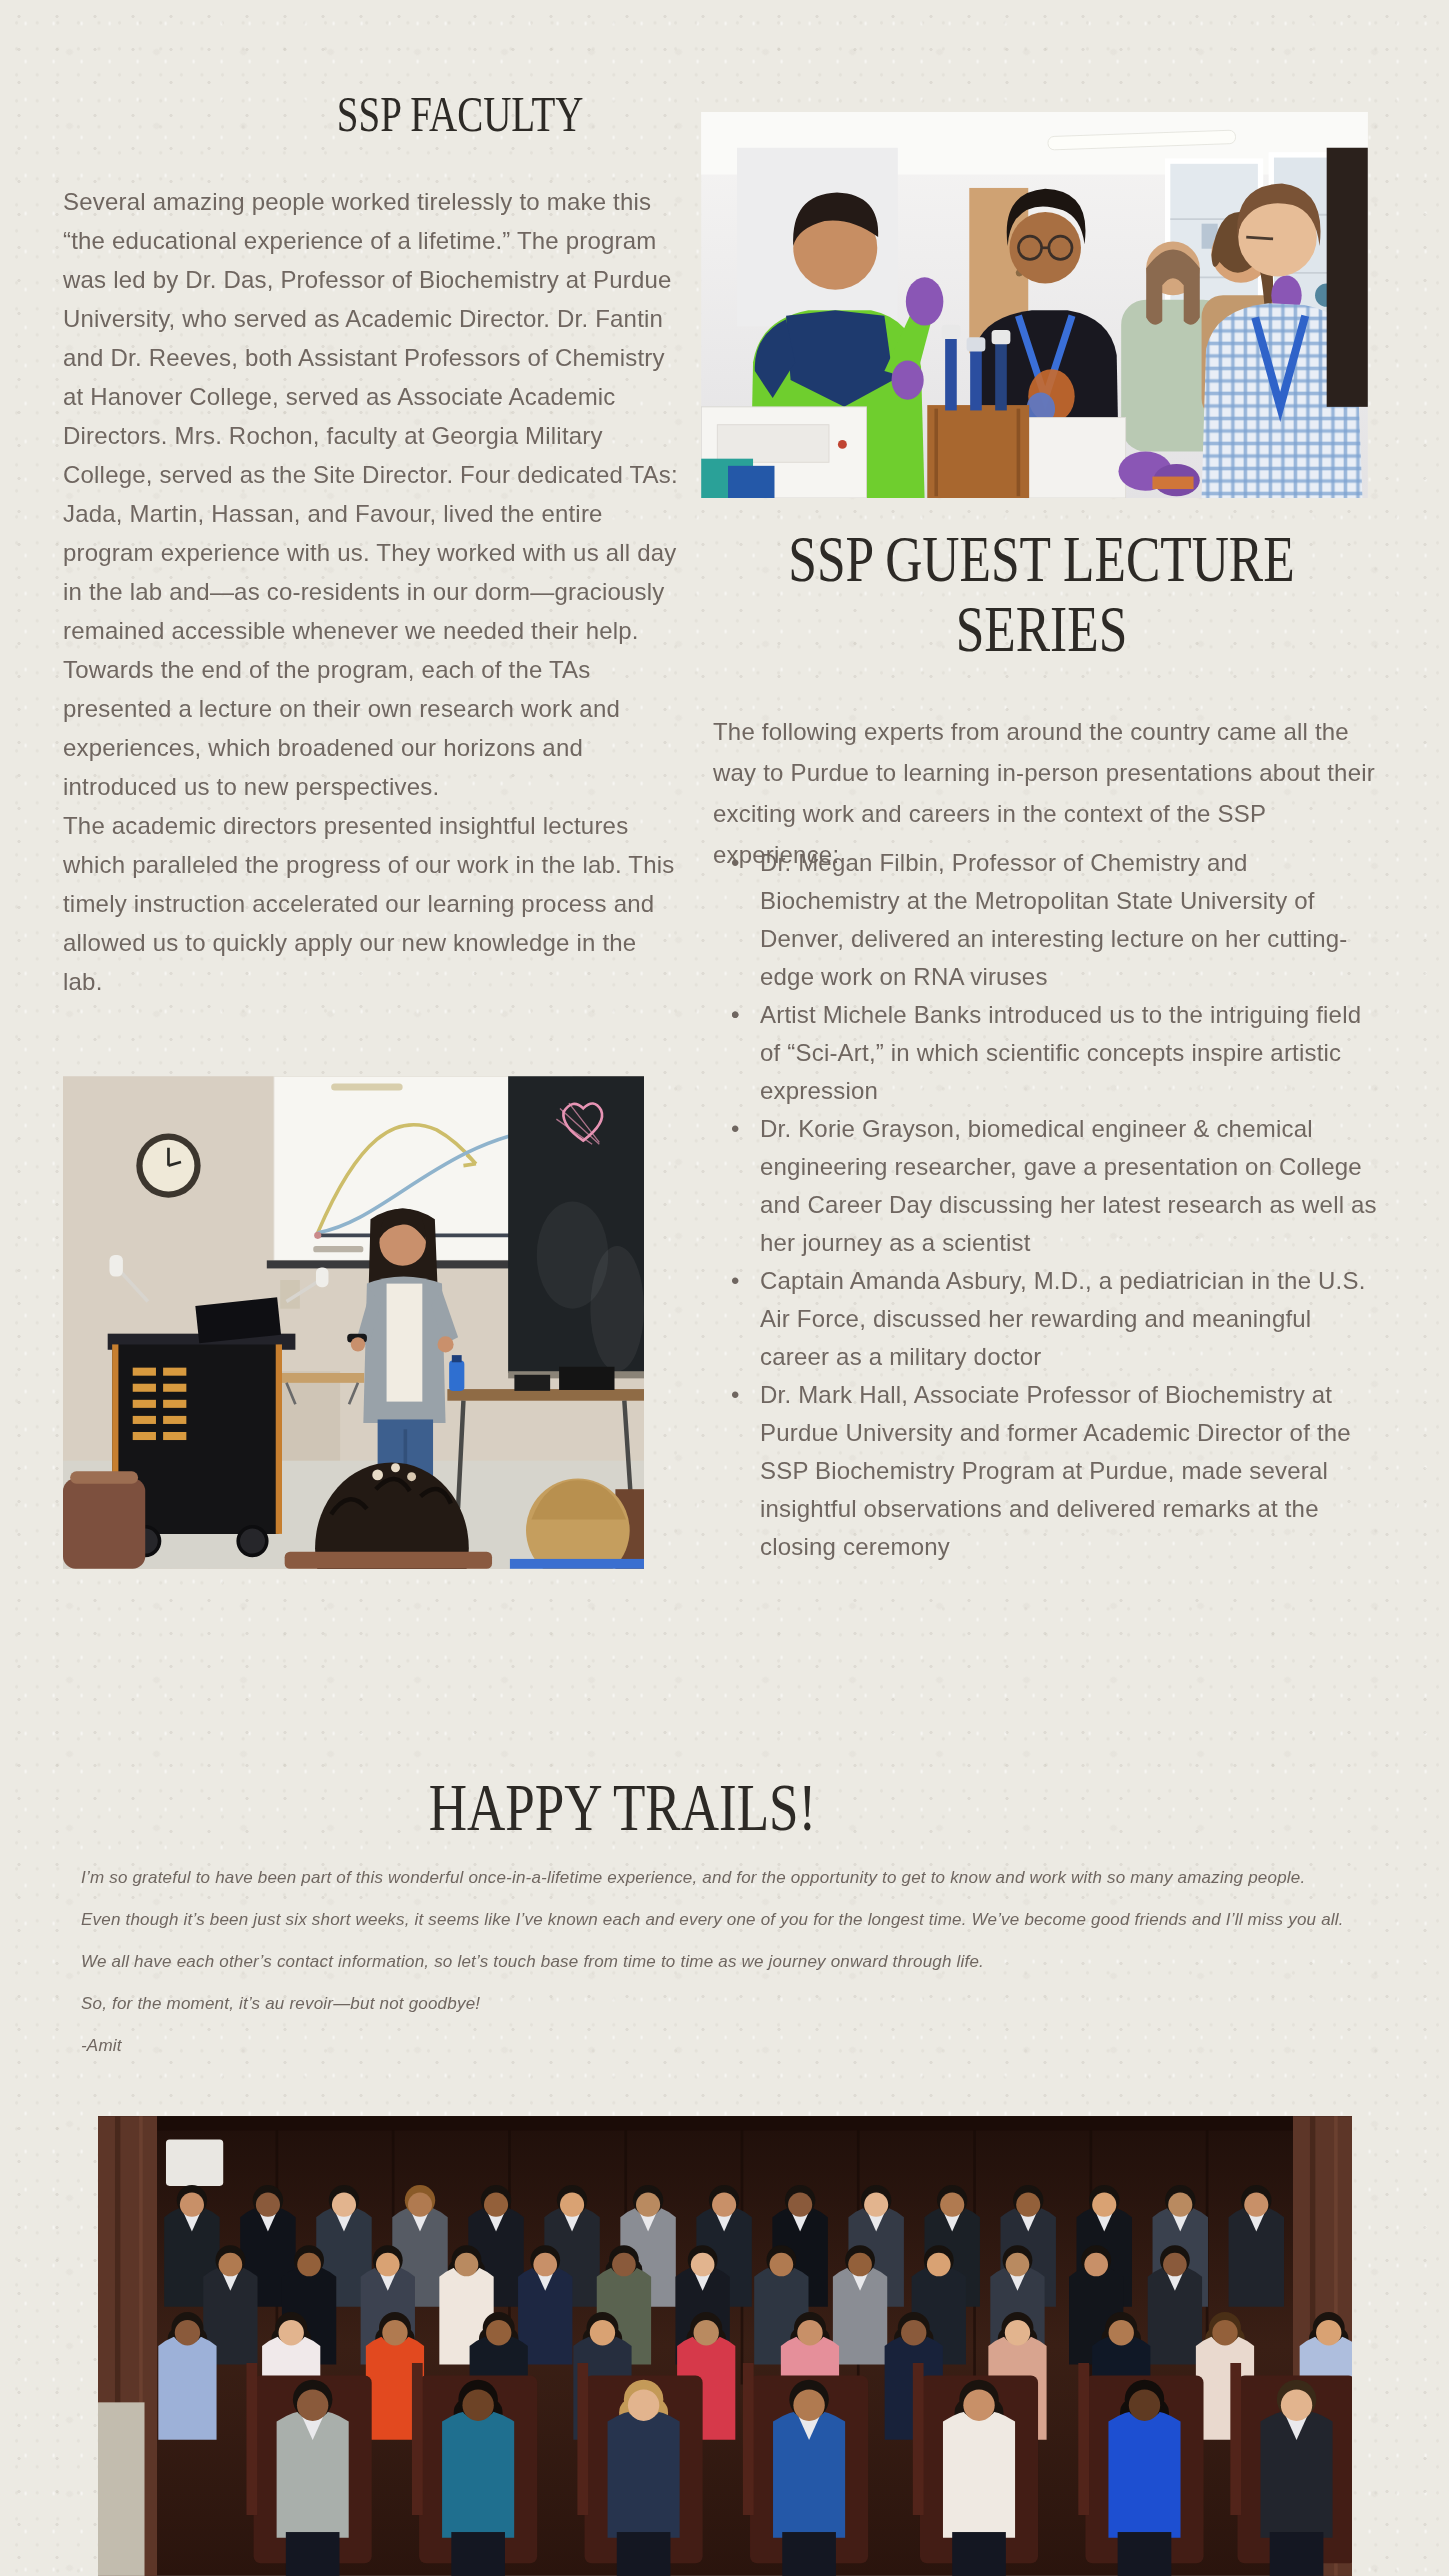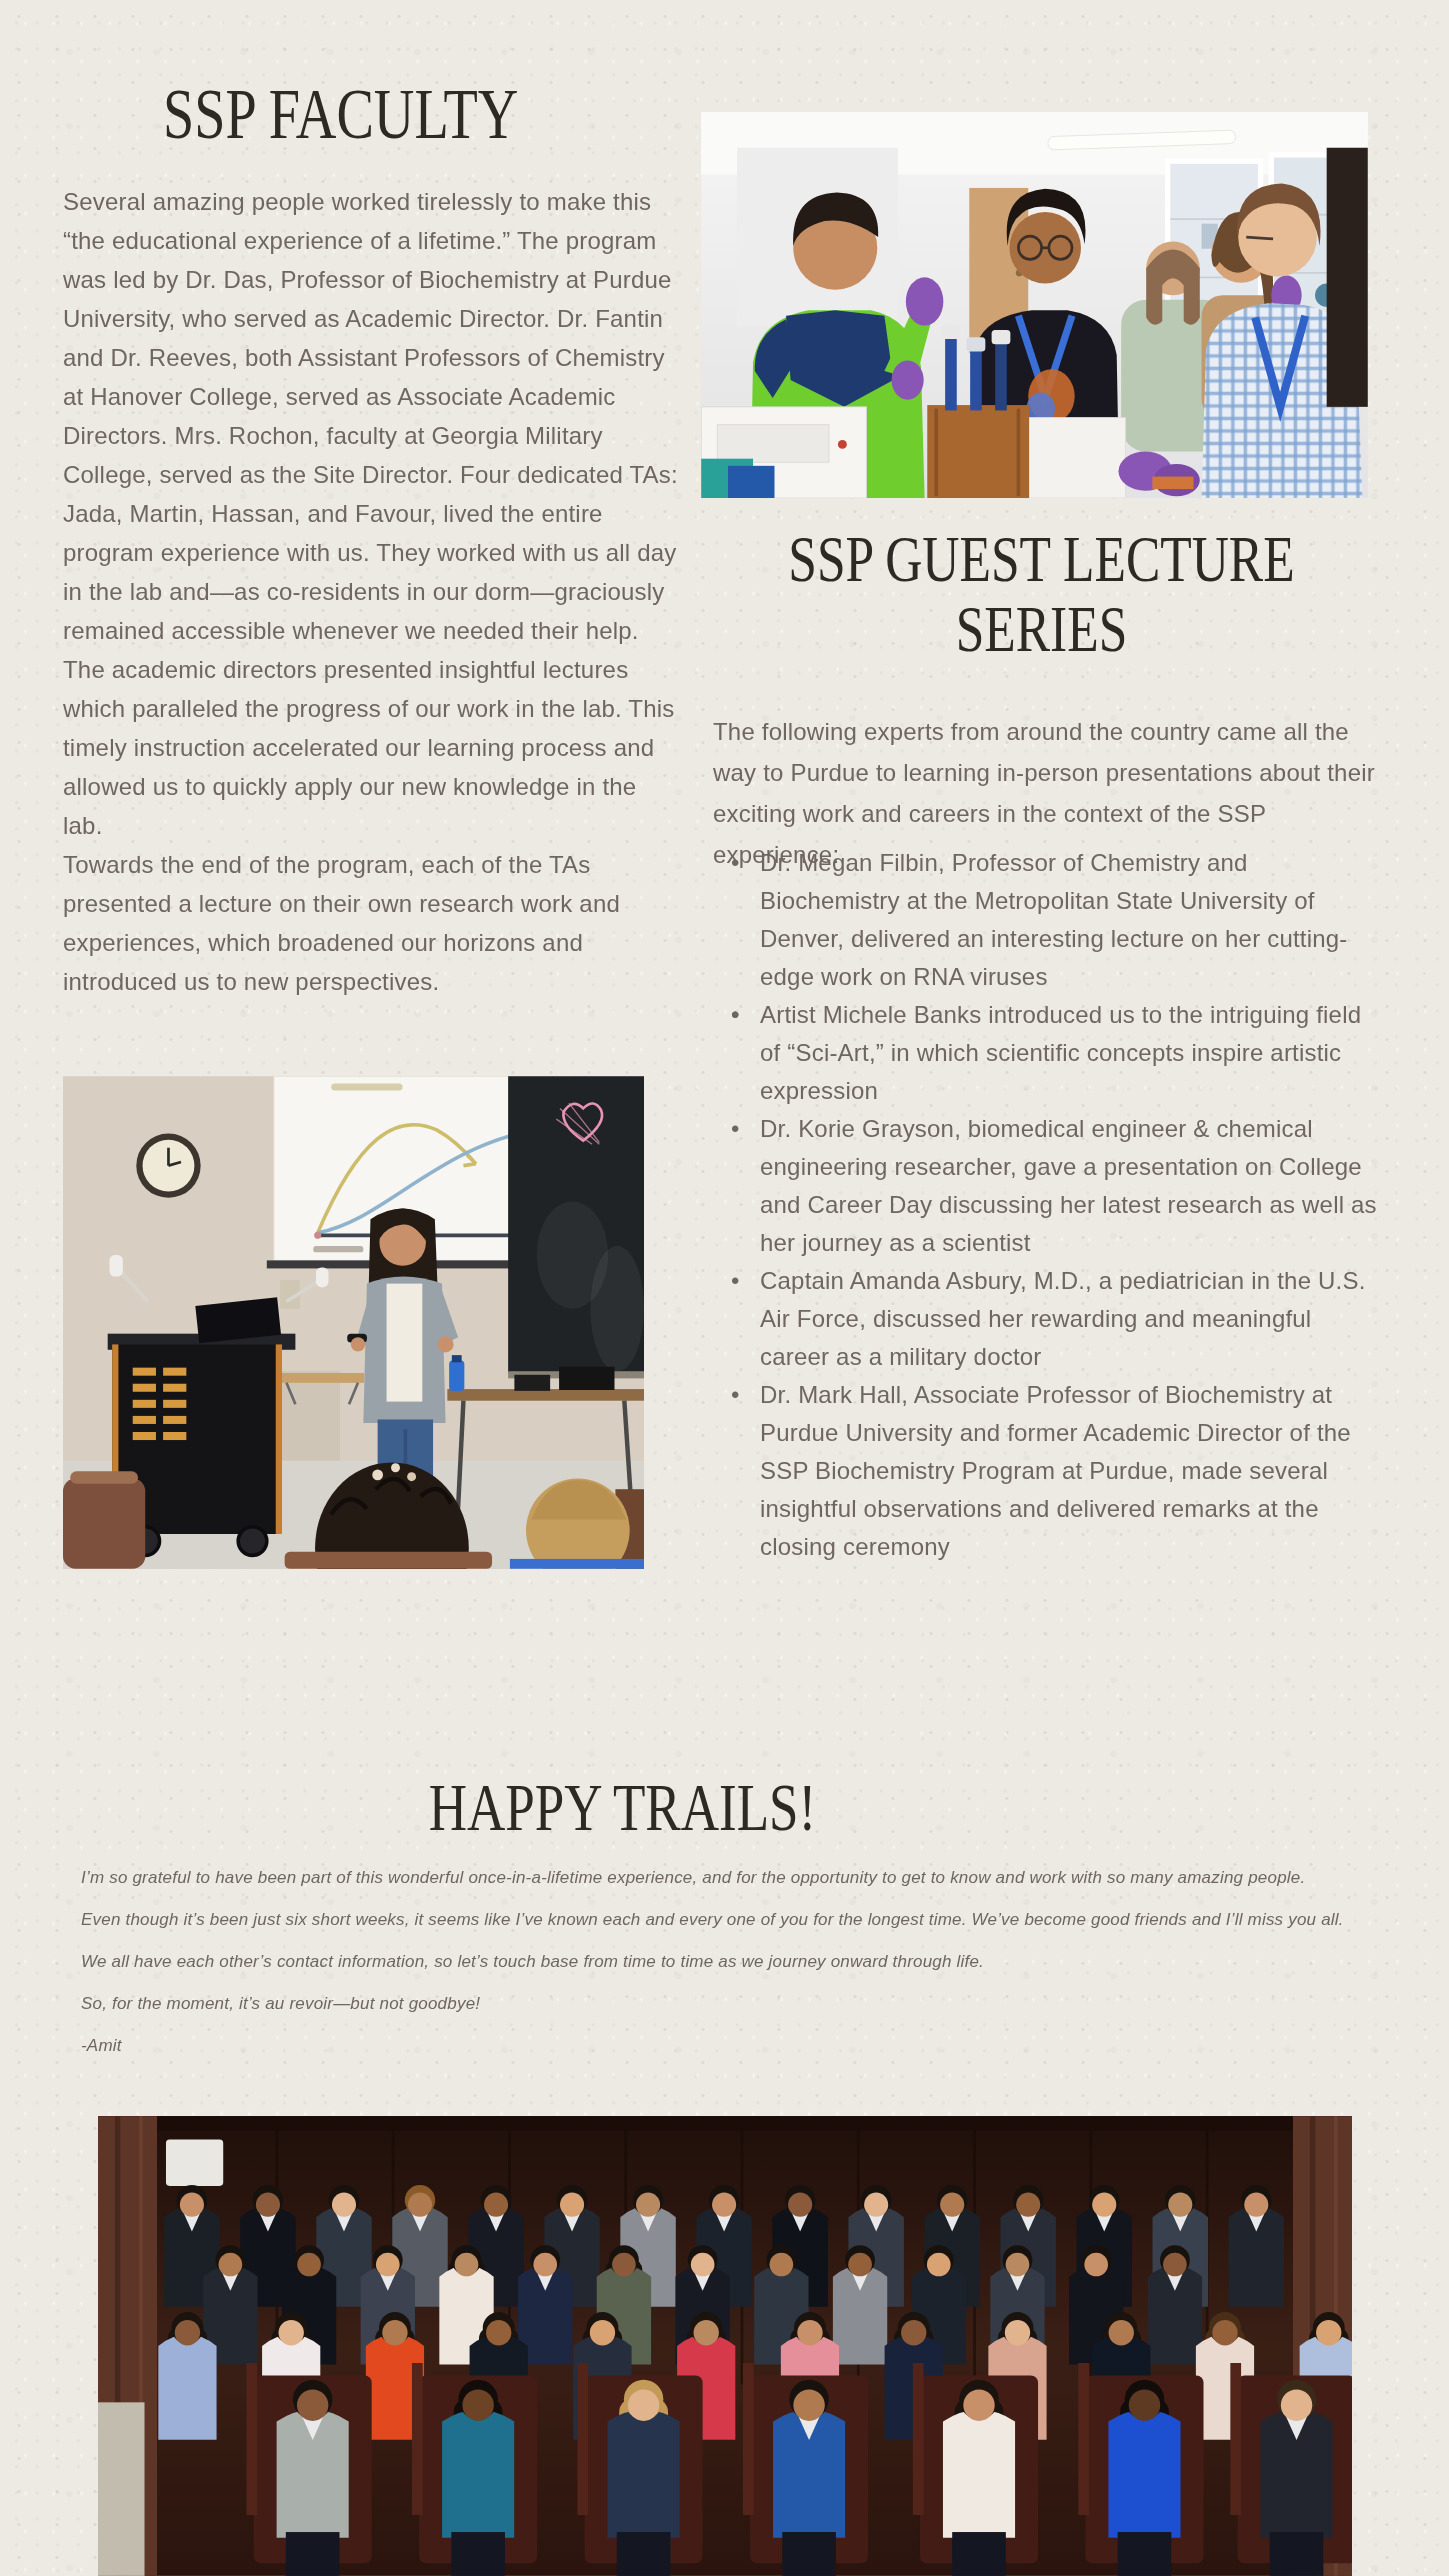--- a/index.html
+++ b/index.html
@@ -11,21 +11,21 @@
       radial-gradient(rgba(150,143,128,0.16) 1.3px, transparent 2px),
       radial-gradient(rgba(150,143,128,0.10) 1px, transparent 1.7px),
       radial-gradient(rgba(255,255,255,0.55) 1px, transparent 1.6px),
       radial-gradient(rgba(160,152,136,0.07) 2.7px, transparent 4.5px);
     background-size: 38px 33px, 20.6px 26px, 28px 38px, 87px 74px;
     background-position: 0 0, 6.3px 9.8px, 11.6px 4.5px, 26px 15px;
   }
   .layer{position:absolute;z-index:1;}
   h1,h2,h3{margin:0;font-family:"Liberation Serif","DejaVu Serif",serif;font-weight:400;color:#2D2A26;}
   .squeeze{display:inline-block;transform:scaleX(0.78);transform-origin:50% 50%;white-space:pre-line;}
-  .h1{left:63px;top:77px;width:555px;text-align:center;font-size:72px;line-height:75px;}
+  .h1{left:63px;top:77px;width:555px;text-align:right;font-size:50px;line-height:75px;}
   .h2{left:713px;top:524px;width:657px;text-align:center;font-size:66px;line-height:70px;}
   .h3{left:0;top:1771px;width:1244px;text-align:center;font-size:68px;line-height:72px;}
   .bodytext{color:#6F6660;font-size:24px;letter-spacing:0.2px;}
   .bodytext p{margin:0;}
   .faculty-text{left:63px;top:182px;width:619px;line-height:39px;}
   .intro{left:713px;top:687px;width:669px;line-height:41px;}
   .bullets{left:713px;top:844px;width:662px;line-height:38px;font-size:24px;}
   .bullets ul{list-style:none;margin:0;padding:0;}
   .bullets li{position:relative;padding-left:47px;width:626px;}
   .bullets .dot{position:absolute;left:18px;top:0;}
@@ -38,22 +38,22 @@
 </style>
 </head>
 <body>
 
 <div class="page">
 
   <h1 class="layer h1"><span class="squeeze">SSP FACULTY</span></h1>
 
   <div class="layer bodytext faculty-text">
     <p>Several amazing people worked tirelessly to make this “the educational experience of a lifetime.” The program was led by Dr. Das, Professor of Biochemistry at Purdue University, who served as Academic Director. Dr. Fantin and Dr. Reeves, both Assistant Professors of Chemistry at Hanover College, served as Associate Academic Directors. Mrs. Rochon, faculty at Georgia Military College, served as the Site Director. Four dedicated TAs: Jada, Martin, Hassan, and Favour, lived the entire program experience with us. They worked with us all day in the lab and—as co-residents in our dorm—graciously remained accessible whenever we needed their help.</p>
+    <p>Towards the end of the program, each of the TAs presented a lecture on their own research work and experiences, which broadened our horizons and introduced us to new perspectives.</p>
     <p>The academic directors presented insightful lectures which paralleled the progress of our work in the lab. This timely instruction accelerated our learning process and allowed us to quickly apply our new knowledge in the lab.</p>
-    <p>Towards the end of the program, each of the TAs presented a lecture on their own research work and experiences, which broadened our horizons and introduced us to new perspectives.</p>
   </div>
 
   <figure class="layer photo photo-lab">
     <svg width="667" height="386" viewBox="0 0 746 432">
       <defs>
         <linearGradient id="wallg" x1="0" y1="0" x2="0" y2="1">
           <stop offset="0" stop-color="#f6f5f4"></stop>
             <stop offset="1" stop-color="#e3e2e4"></stop>
         </linearGradient>
         <pattern id="checks" width="14" height="14" patternUnits="userSpaceOnUse">

